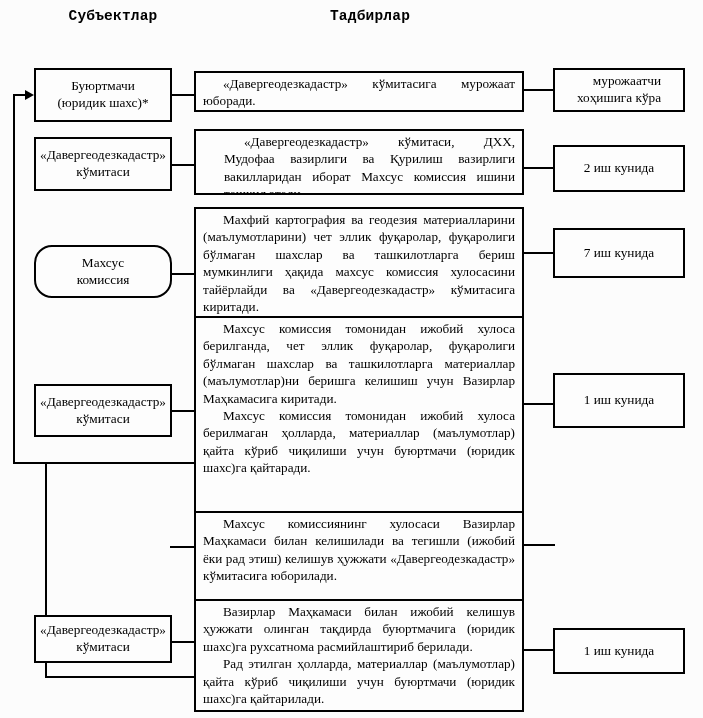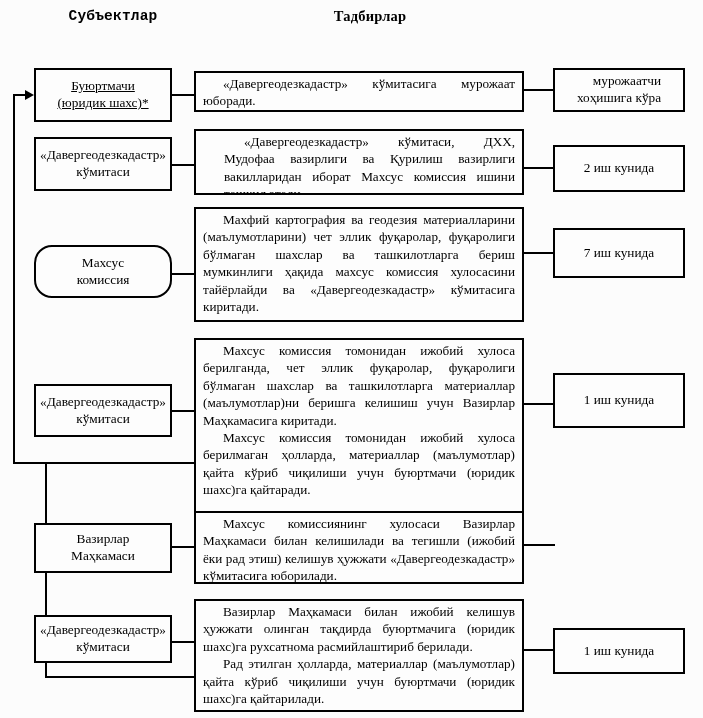--- a/index.html
+++ b/index.html
@@ -34,21 +34,21 @@
     border-top:5px solid transparent;border-bottom:5px solid transparent;
     border-left:9px solid #000;
   }
 </style>
 </head>
 <body>
 
 <div id="canvas">
 
   <div class="col-header" style="left:33px;font-family:Liberation Mono, monospace;">Субъектлар</div>
-  <div class="col-header" style="left:290px;">Тадбирлар</div>
+  <div class="col-header" style="left:290px;font-family:Liberation Mono, monospace;">Тадбирлар</div>
 
   <div class="vline" style="left:13px;top:94px;height:370px;"></div>
   <div class="hline" style="left:13px;top:462px;width:183px;"></div>
   <div class="hline" style="left:13px;top:94px;width:14px;"></div>
   <div class="arrowhead" style="left:25px;top:90px;"></div>
 
   <div class="vline" style="left:45px;top:462px;height:216px;"></div>
   <div class="hline" style="left:45px;top:676px;width:151px;"></div>
 
   <div class="hline" style="left:170px;top:94px;width:26px;"></div>
@@ -58,21 +58,21 @@
   <div class="hline" style="left:170px;top:546px;width:26px;"></div>
   <div class="hline" style="left:170px;top:641px;width:26px;"></div>
 
   <div class="hline" style="left:522px;top:89px;width:33px;"></div>
   <div class="hline" style="left:522px;top:167px;width:33px;"></div>
   <div class="hline" style="left:522px;top:252px;width:33px;"></div>
   <div class="hline" style="left:522px;top:403px;width:33px;"></div>
   <div class="hline" style="left:522px;top:544px;width:33px;"></div>
   <div class="hline" style="left:522px;top:649px;width:33px;"></div>
 
-  <div class="box cell-center" style="left:34px;top:68px;width:138px;height:54px;text-decoration:underline;">Буюртмачи
+  <div class="box cell-center" style="left:34px;top:68px;width:138px;height:54px;">Буюртмачи
 (юридик шахс)*</div>
   <div class="box action" style="left:194px;top:71px;width:330px;height:41px;">
       <div class="para">«Давергеодезкадастр» кўмитасига мурожаат юборади.</div>
     </div>
   <div class="box cell-center" style="left:553px;top:68px;width:132px;height:44px;text-align:right;">мурожаатчи
 хоҳишига кўра</div>
 
   <div class="box cell-center" style="left:34px;top:137px;width:138px;height:54px;">«Давергеодезкадастр»
 кўмитаси</div>
   <div class="box action" style="left:194px;top:129px;width:330px;height:66px;padding-left:28px;">
@@ -82,29 +82,27 @@
 
   <div class="box cell-center" style="left:34px;top:245px;width:138px;height:53px;border-radius:18px;">Махсус
 комиссия</div>
   <div class="box action" style="left:194px;top:207px;width:330px;height:115px;">
       <div class="para">Махфий картография ва геодезия материалларини (маълумотларини) чет эллик фуқаролар, фуқаролиги бўлмаган шахслар ва ташкилотларга бериш мумкинлиги ҳақида махсус комиссия хулосасини тайёрлайди ва «Давергеодезкадастр» кўмитасига киритади.</div>
     </div>
   <div class="box cell-center" style="left:553px;top:228px;width:132px;height:50px;">7 иш кунида</div>
 
   <div class="box cell-center" style="left:34px;top:384px;width:138px;height:53px;">«Давергеодезкадастр»
 кўмитаси</div>
-  <div class="box action" style="left:194px;top:338px;width:330px;height:212px;">
+  <div class="box action" style="left:194px;top:316px;width:330px;height:212px;">
       <div class="para">Махсус комиссия томонидан ижобий хулоса берилганда, чет эллик фуқаролар, фуқаролиги бўлмаган шахслар ва ташкилотларга материаллар (маълумотлар)ни беришга келишиш учун Вазирлар Маҳкамасига киритади.</div>
       <div class="para">Махсус комиссия томонидан ижобий хулоса берилмаган ҳолларда, материаллар (маълумотлар) қайта кўриб чиқилиши учун буюртмачи (юридик шахс)га қайтаради.</div>
     </div>
   <div class="box cell-center" style="left:553px;top:373px;width:132px;height:55px;">1 иш кунида</div>
 
-  <div class="box cell-center" style="left:34px;top:523px;width:138px;height:50px;">Вазирлар
-Маҳкамаси</div>
-  <div class="box action" style="left:194px;top:511px;width:330px;height:73px;">
+  <div class="box action" style="left:194px;top:511px;width:330px;height:90px;">
       <div class="para">Махсус комиссиянинг хулосаси Вазирлар Маҳкамаси билан келишилади ва тегишли (ижобий ёки рад этиш) келишув ҳужжати «Давергеодезкадастр» кўмитасига юборилади.</div>
     </div>
 
   <div class="box cell-center" style="left:34px;top:615px;width:138px;height:48px;">«Давергеодезкадастр»
 кўмитаси</div>
   <div class="box action" style="left:194px;top:599px;width:330px;height:113px;">
       <div class="para">Вазирлар Маҳкамаси билан ижобий келишув ҳужжати олинган тақдирда буюртмачига (юридик шахс)га рухсатнома расмийлаштириб берилади.</div>
       <div class="para">Рад этилган ҳолларда, материаллар (маълумотлар) қайта кўриб чиқилиши учун буюртмачи (юридик шахс)га қайтарилади.</div>
     </div>
   <div class="box cell-center" style="left:553px;top:628px;width:132px;height:46px;">1 иш кунида</div>

